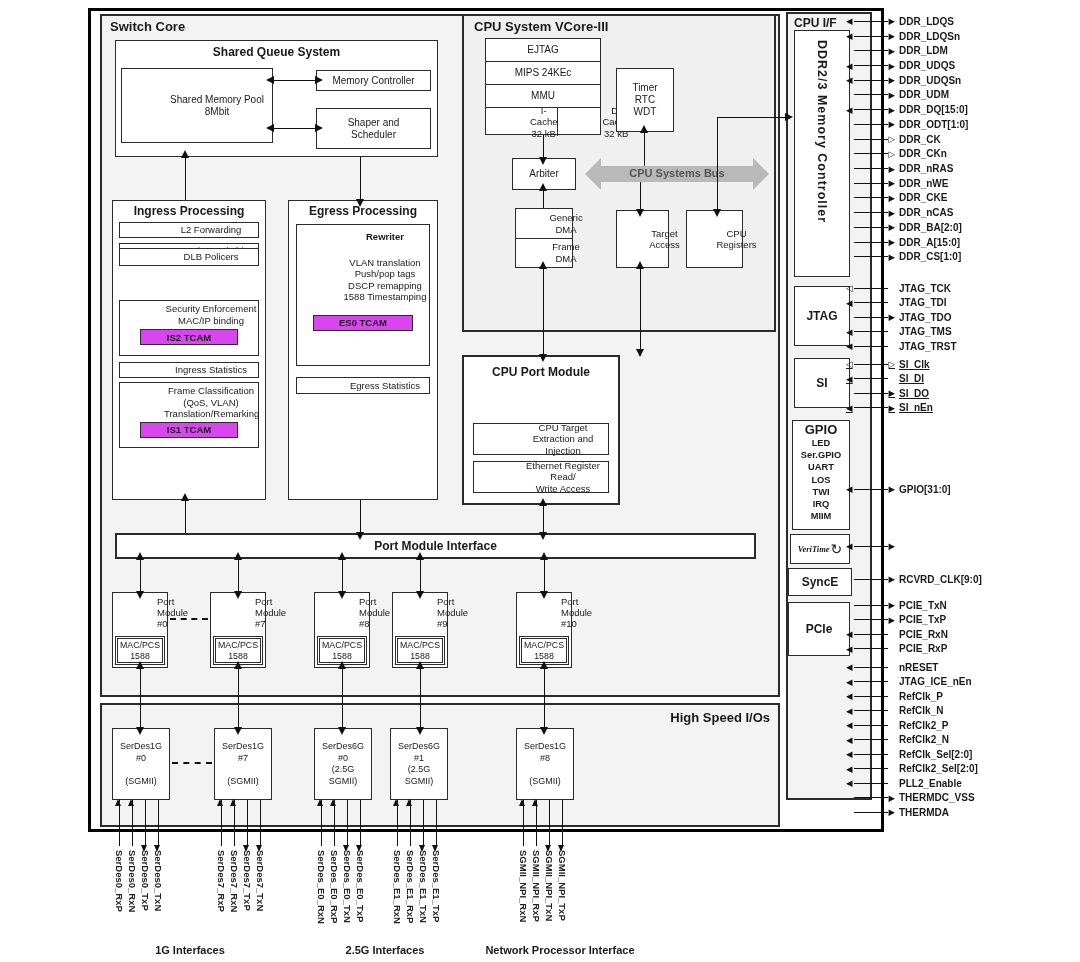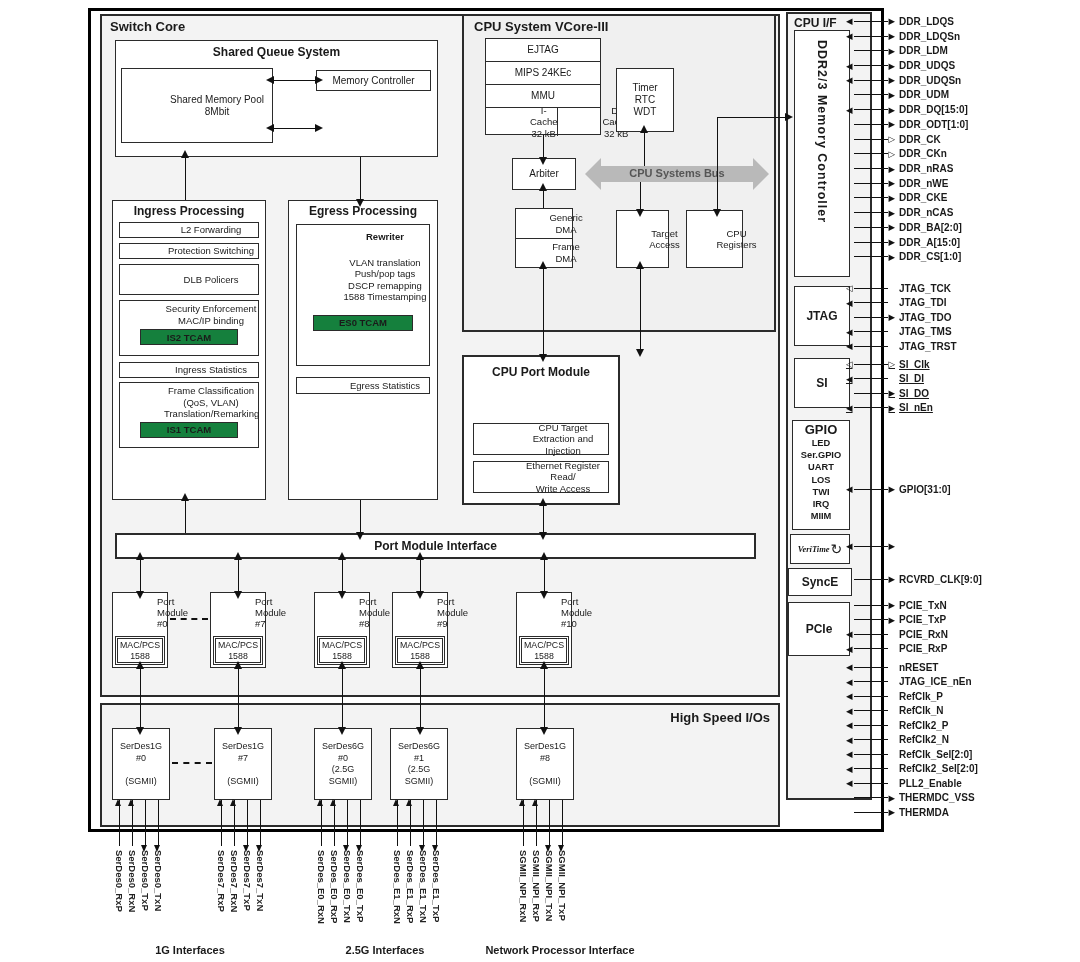--- a/index.html
+++ b/index.html
@@ -7,21 +7,21 @@
          font-family:"Liberation Sans",sans-serif;color:#1a1a1a;overflow:hidden;}
   .box{position:absolute;box-sizing:border-box;border:1.4px solid #2b2b2b;background:#fff;}
   .b2{border-width:2px;}
   .b3{border:3px solid #000;}
   .gfill{background:#f3f3f3;}
   .g2fill{background:#f0f0f0;}
   .lbl-title{position:absolute;font-weight:700;font-size:13px;}
   .ctr{display:flex;flex-direction:column;align-items:center;justify-content:center;text-align:center;}
   .t95{font-size:9.5px;line-height:11.5px;padding-left:44px;}
   .t10{font-size:10px;line-height:12px;}
-  .tcam{background:#15803d;border:1.6px solid #2b2b2b;font-weight:700;font-size:9.5px;
+  .tcam{background:#d946ef;border:1.6px solid #2b2b2b;font-weight:700;font-size:9.5px;
         display:flex;align-items:center;justify-content:center;box-sizing:border-box;}
   
   .v{position:absolute;width:0;border-left:1.6px solid #111;z-index:6;}
   .v.at::before{content:"";position:absolute;top:-7px;left:-5.2px;border:4.2px solid transparent;border-top:0;border-bottom:8px solid #111;}
   .v.ab::after{content:"";position:absolute;bottom:-7px;left:-5.2px;border:4.2px solid transparent;border-bottom:0;border-top:8px solid #111;}
   .h{position:absolute;height:0;border-top:1.6px solid #111;z-index:6;}
   .h.hl::before{content:"";position:absolute;left:-7px;top:-5.1px;border:4.2px solid transparent;border-left:0;border-right:8px solid #111;}
   .h.hr::after{content:"";position:absolute;right:-7px;top:-5.1px;border:4.2px solid transparent;border-right:0;border-left:8px solid #111;}
   .dash{position:absolute;border-top:2.6px dashed #111;z-index:6;}
   
@@ -71,33 +71,37 @@
   <div class="box" style="left:115px;top:40px;width:323px;height:117px;">
     <div style="text-align:center;font-size:12px;font-weight:600;margin-top:4px;">Shared Queue System</div>
   </div>
   <div class="box ctr t10" style="left:121px;top:68px;width:152px;height:75px;padding-left:40px;">
     <div>Shared Memory Pool</div>
     <div>8Mbit</div>
   </div>
   <div class="box ctr t10" style="left:316px;top:70px;width:115px;height:21px;">
     <div>Memory Controller</div>
   </div>
+  <div class="box ctr t10" style="left:316px;top:108px;width:115px;height:41px;">
+    <div>Shaper and</div>
+    <div>Scheduler</div>
+  </div>
   <div class="h hl hr" style="left:273px;top:80px;width:43px;"></div>
   <div class="h hl hr" style="left:273px;top:128px;width:43px;"></div>
 
   <div class="box" style="left:112px;top:200px;width:154px;height:300px;">
     <div style="text-align:center;font-size:12px;font-weight:700;margin-top:3px;">Ingress Processing</div>
   </div>
   <div class="box ctr t95" style="left:119px;top:222px;width:140px;height:16px;">
       <div>L2 Forwarding</div>
     </div>
   <div class="box ctr t95" style="left:119px;top:243px;width:140px;height:16px;">
       <div>Protection Switching</div>
     </div>
-  <div class="box ctr t95" style="left:119px;top:264px;width:140px;height:31px;">
+  <div class="box ctr t95" style="left:119px;top:248px;width:140px;height:18px;">
       <div>DLB Policers</div>
     </div>
   <div class="box" style="left:119px;top:300px;width:140px;height:56px;">
     <div class="t95" style="text-align:center;margin-top:2px;">Security Enforcement</div>
     <div class="t95" style="text-align:center;">MAC/IP binding</div>
     <div class="tcam" style="width:98px;height:16px;margin:3px auto 0;">IS2 TCAM</div>
   </div>
   <div class="box ctr t95" style="left:119px;top:362px;width:140px;height:16px;">
       <div>Ingress Statistics</div>
     </div>

